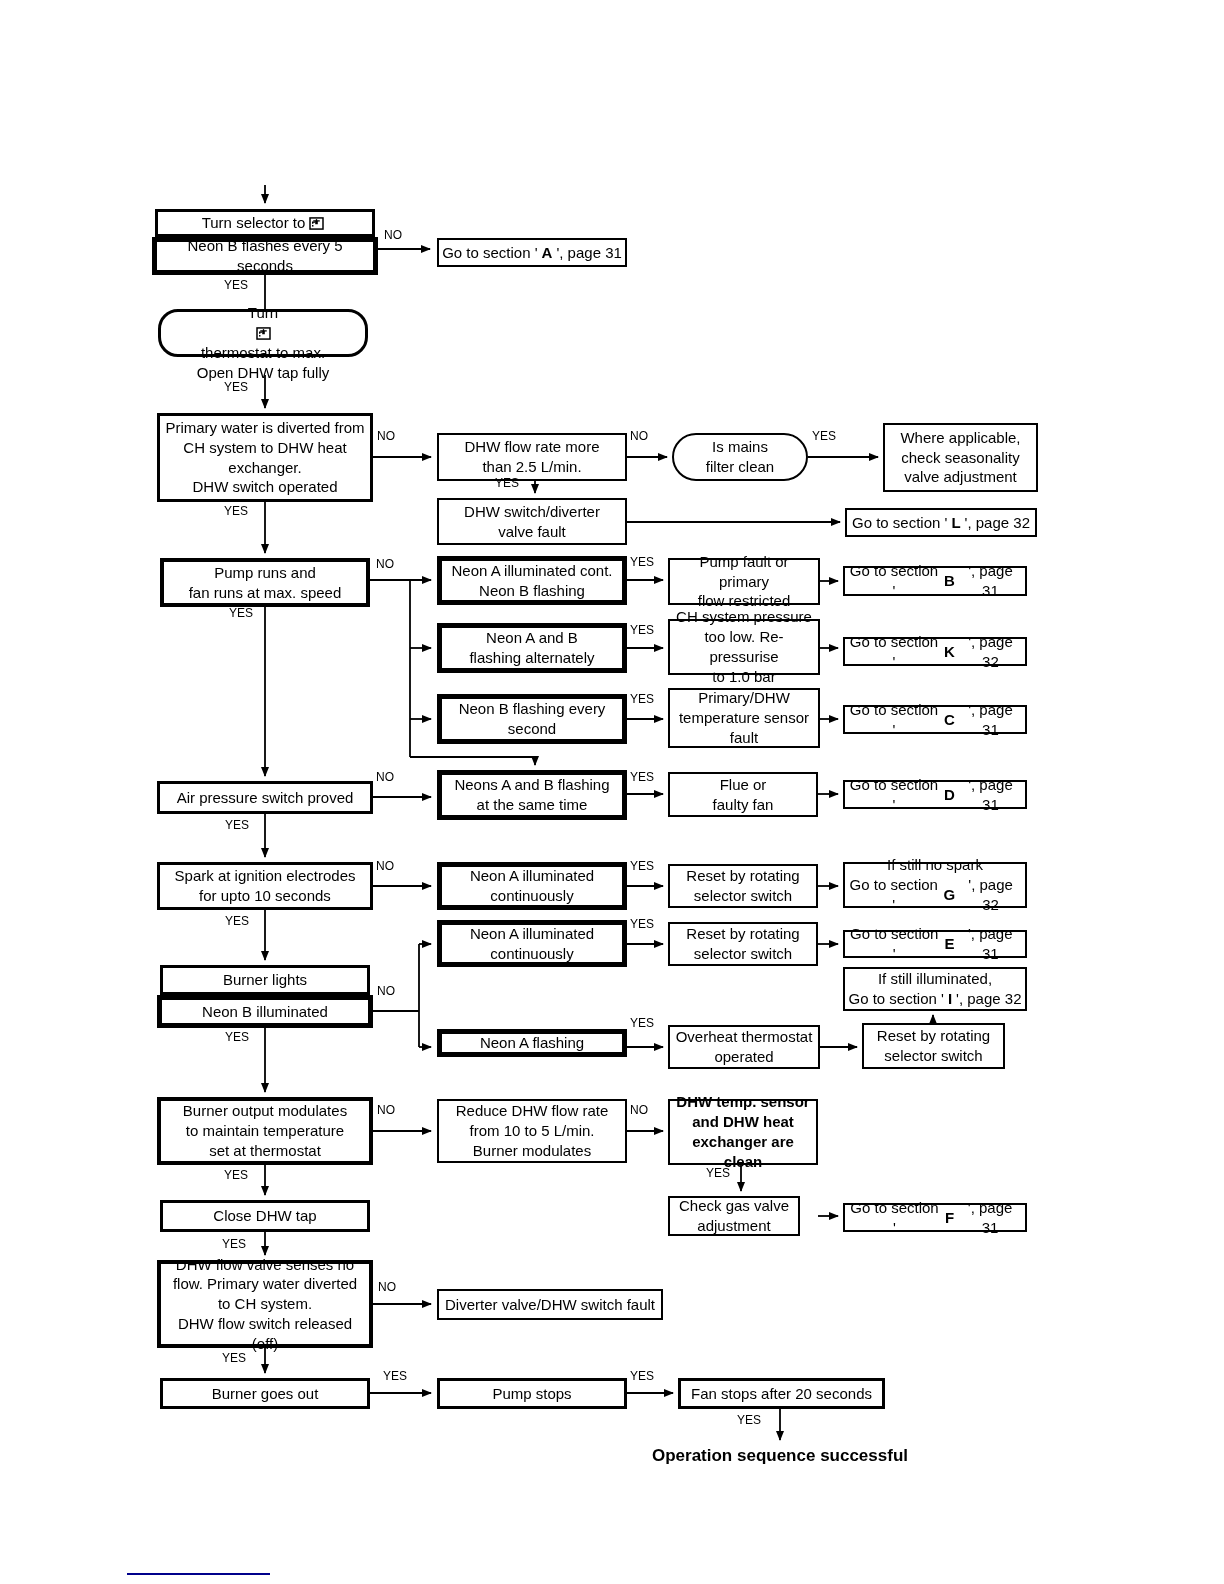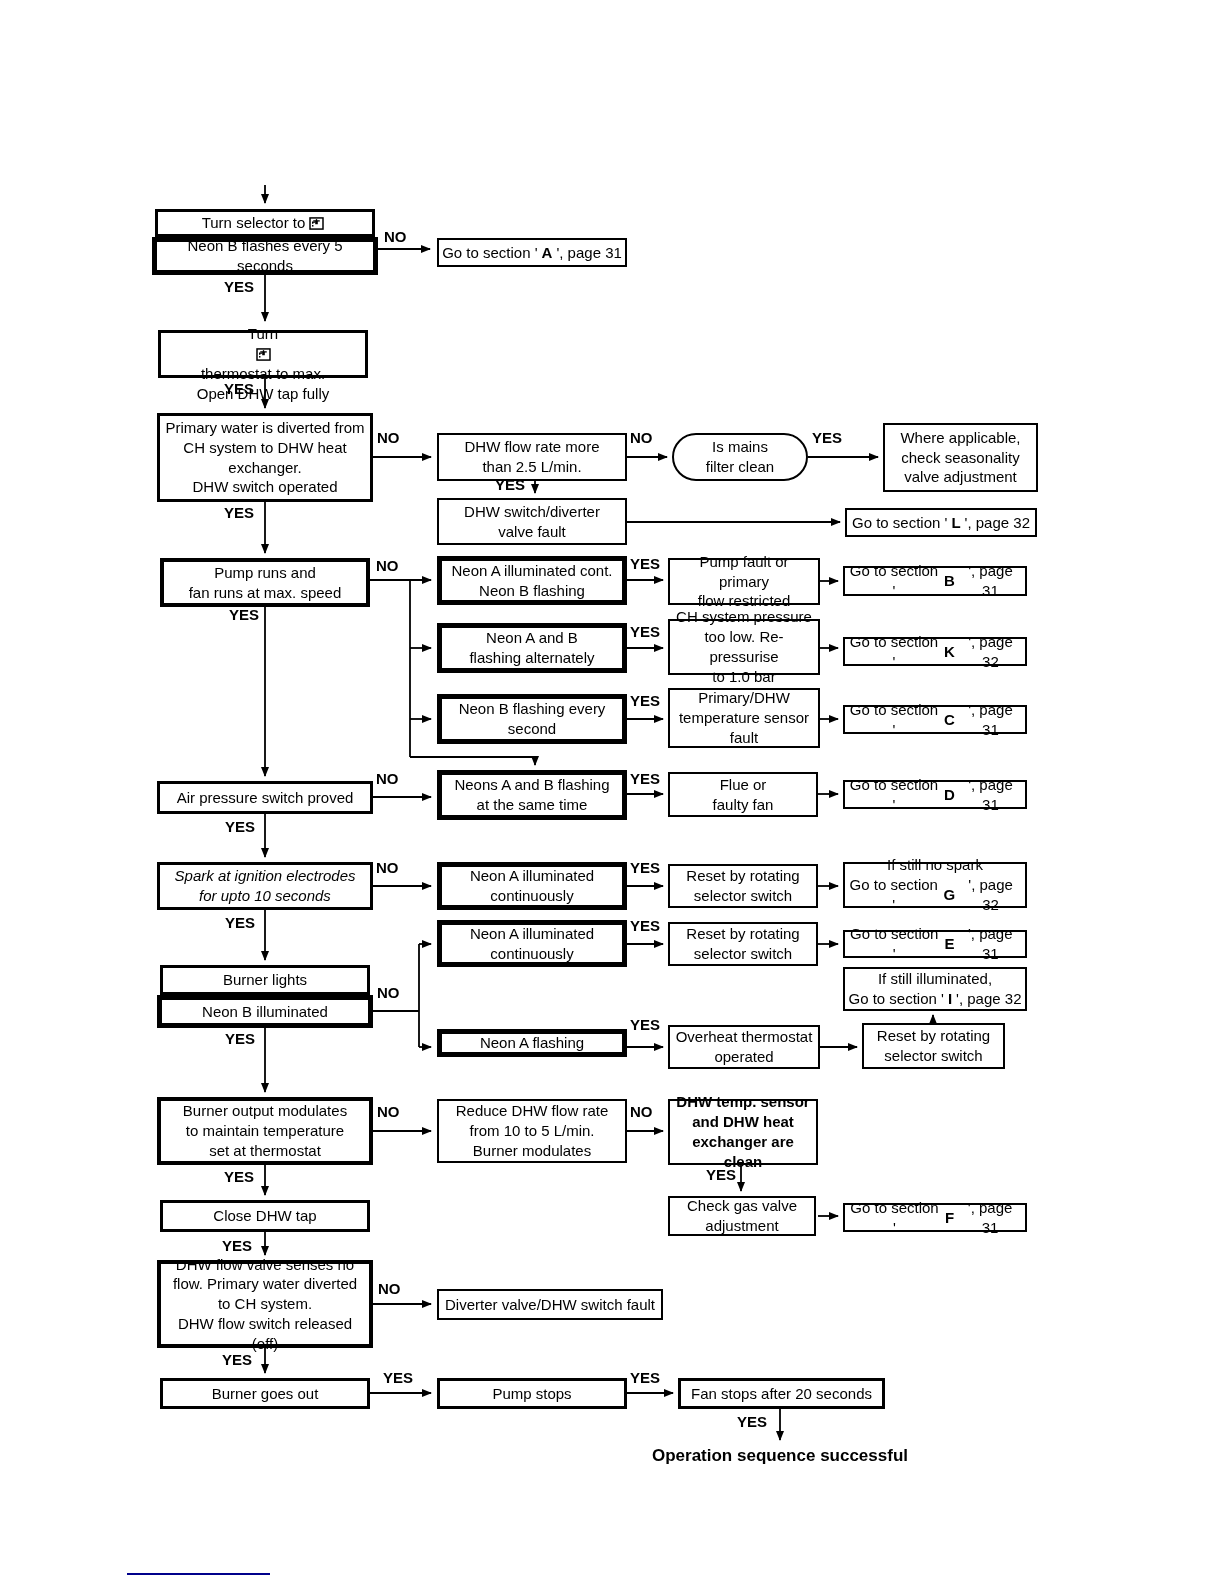--- a/index.html
+++ b/index.html
@@ -8,21 +8,21 @@
   .layer{position:absolute;left:0;top:0;}
   .box{position:absolute;background:#fff;border:solid #000;box-sizing:border-box;
        display:flex;align-items:center;justify-content:center;text-align:center;
        white-space:pre-line;font-size:15px;line-height:1.32;padding:1px 3px;}
   .b2{border-width:2px;}
   .b3{border-width:3px;}
   .b4{border-width:4px;}
   .b5{border-width:5px;}
   .col{flex-direction:column;}
   .gl{font-weight:bold;padding:0 4px;white-space:nowrap;}
-  .lbl{position:absolute;font-size:15px;line-height:1;font-weight:bold;}
+  .lbl{position:absolute;font-size:12px;line-height:1;}
   .success{position:absolute;font-size:17px;font-weight:bold;text-align:center;}
   .tap{display:inline-block;vertical-align:-2px;margin:0 4px;}
   .rule{position:absolute;}
   .gotoline{display:flex;align-items:center;justify-content:center;}
 </style>
 </head>
 <body>
 
 <div id="canvas">
 
@@ -101,21 +101,21 @@
   </div>
 
   <div class="box b5" style="left:152px;top:237px;width:226px;height:38px;">
     <span>Neon B flashes every 5 seconds</span>
   </div>
 
   <div class="box b2 gotoline" style="left:437px;top:238px;width:190px;height:29px;">
     <span>Go to section '</span><span class="gl">A</span><span>', page 31</span>
   </div>
 
-  <div class="box b3 col" style="left:158px;top:330px;width:210px;height:48px;">
+  <div class="box b3 col" style="left:158px;top:309px;width:210px;height:48px;border-radius:20px;">
     <div>
       <span>Turn</span>
       <svg class="tap" width="15" height="13" viewBox="0 0 16 14">
         <rect x="1" y="1" width="14" height="12" fill="#fff" stroke="#000" stroke-width="1.6"></rect>
         <path d="M4.5 4.2 H11.5" stroke="#000" stroke-width="1.4"></path>
         <path d="M8 2.3 V4.2" stroke="#000" stroke-width="1.4"></path>
         <rect x="6.6" y="4.2" width="2.8" height="3.6" fill="#000"></rect>
         <path d="M6.6 5.5 H3.9 V7.3" stroke="#000" stroke-width="1.5" fill="none"></path>
         <rect x="3.2" y="8.6" width="1.5" height="1.7" fill="#000"></rect>
       </svg>
@@ -172,21 +172,21 @@
 
   <div class="box b3" style="left:157px;top:781px;width:216px;height:33px;">Air pressure switch proved</div>
   <div class="box b5" style="left:437px;top:770px;width:190px;height:50px;">Neons A and B flashing
 at the same time</div>
   <div class="box b2" style="left:668px;top:772px;width:150px;height:45px;">Flue or
 faulty fan</div>
   <div class="box b2 gotoline" style="left:843px;top:780px;width:184px;height:29px;">
     <span>Go to section '</span><span class="gl">D</span><span>', page 31</span>
   </div>
 
-  <div class="box b3" style="left:157px;top:862px;width:216px;height:48px;font-style:italic;">Spark at ignition electrodes
+  <div class="box b3" style="left:157px;top:862px;width:216px;height:48px;">Spark at ignition electrodes
 for upto 10 seconds</div>
   <div class="box b5" style="left:437px;top:862px;width:190px;height:48px;">Neon A illuminated
 continuously</div>
   <div class="box b2" style="left:668px;top:864px;width:150px;height:44px;">Reset by rotating
 selector switch</div>
   <div class="box b2 col" style="left:843px;top:862px;width:184px;height:46px;">
     <div>If still no spark</div>
     <div class="gotoline">
       <span>Go to section '</span><span class="gl">G</span><span>', page 32</span>
     </div>
@@ -216,21 +216,21 @@
 
   <div class="box b4" style="left:157px;top:1097px;width:216px;height:68px;">Burner output modulates
 to maintain temperature
 set at thermostat</div>
   <div class="box b2" style="left:437px;top:1099px;width:190px;height:64px;">Reduce DHW flow rate
 from 10 to 5 L/min.
 Burner modulates</div>
   <div class="box b2" style="left:668px;top:1099px;width:150px;height:66px;font-weight:bold;">DHW temp. sensor
 and DHW heat
 exchanger are clean</div>
-  <div class="box b2" style="left:668px;top:1196px;width:148px;height:40px;">Check gas valve
+  <div class="box b2" style="left:668px;top:1196px;width:132px;height:40px;">Check gas valve
 adjustment</div>
   <div class="box b2 gotoline" style="left:843px;top:1203px;width:184px;height:29px;">
     <span>Go to section '</span><span class="gl">F</span><span>', page 31</span>
   </div>
 
   <div class="box b3" style="left:160px;top:1200px;width:210px;height:32px;">Close DHW tap</div>
   <div class="box b4" style="left:157px;top:1260px;width:216px;height:88px;">DHW flow valve senses no
 flow. Primary water diverted
 to CH system.
 DHW flow switch released (off)</div>

